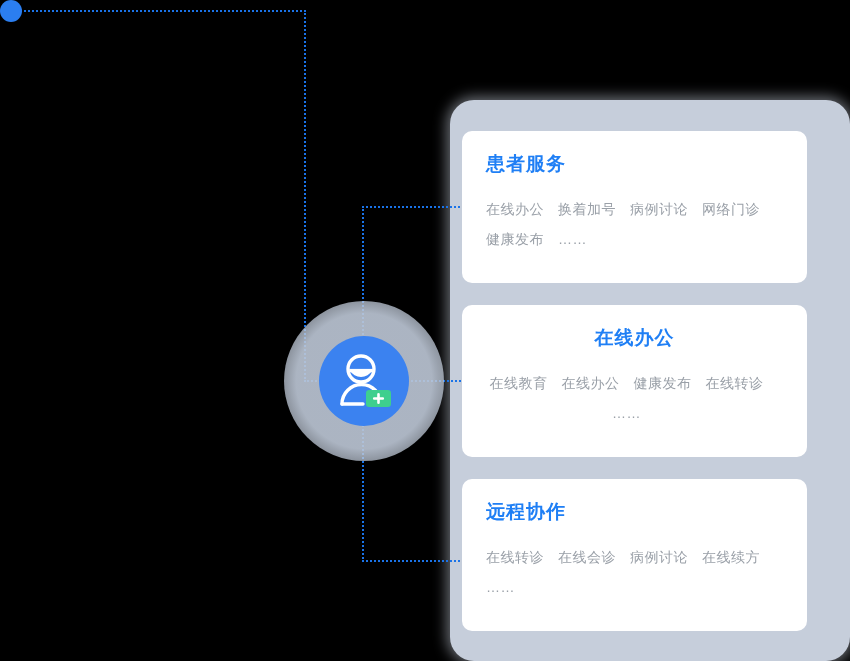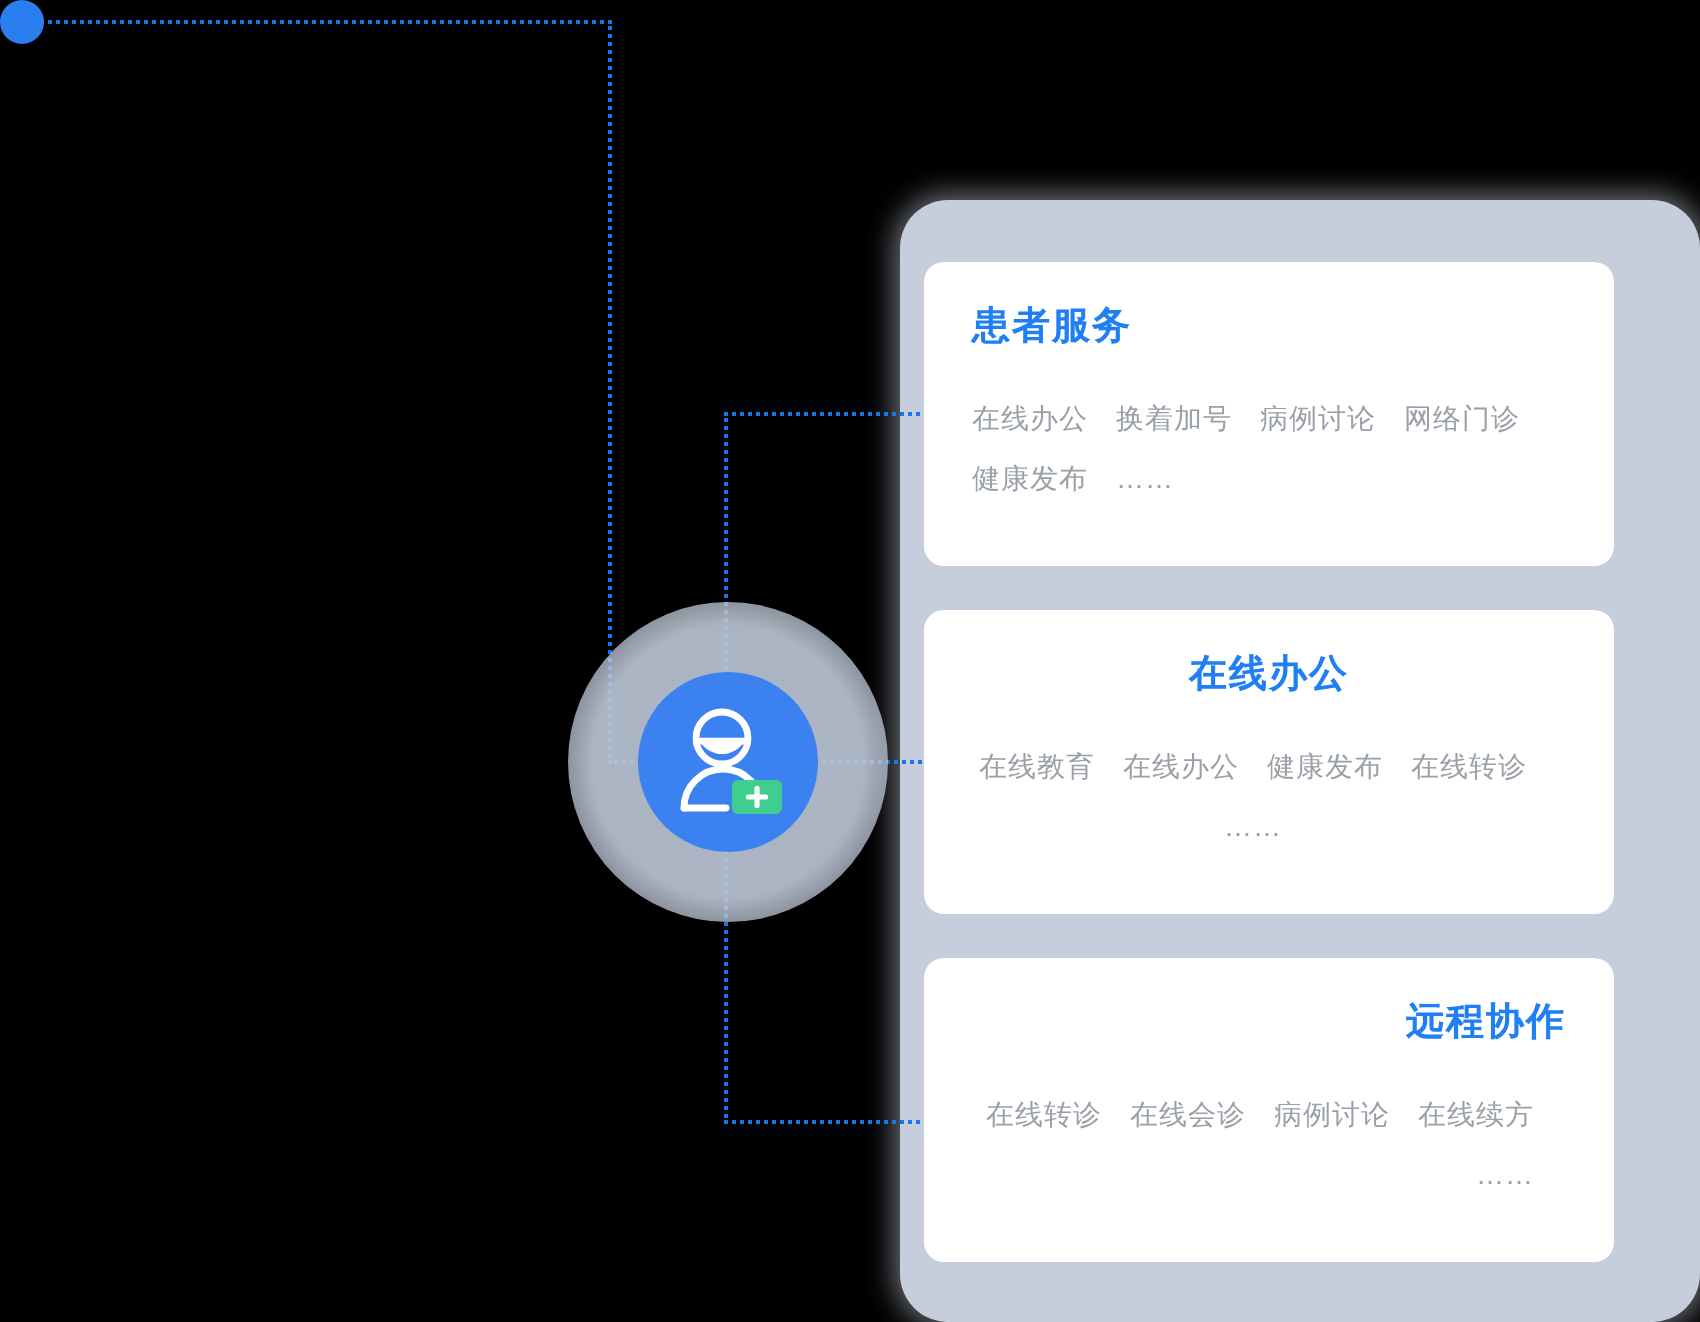--- a/index.html
+++ b/index.html
@@ -41,21 +41,21 @@
     left: 462px;
     width: 345px;
     height: 152px;
     background: #ffffff;
     border-radius: 10px;
     box-sizing: border-box;
     padding: 21px 24px 0 24px;
   }
   .card-1 { top: 131px; }
   .card-2 { top: 305px; text-align: center; }
-  .card-3 { top: 479px; text-align: right; }
+  .card-3 { top: 479px; }
 
   .card-title {
     color: #1f7ff5;
     font-size: 19px;
     font-weight: bold;
     letter-spacing: 1px;
     line-height: 24px;
     margin: 0 0 18px 0;
   }
   .card-line {

